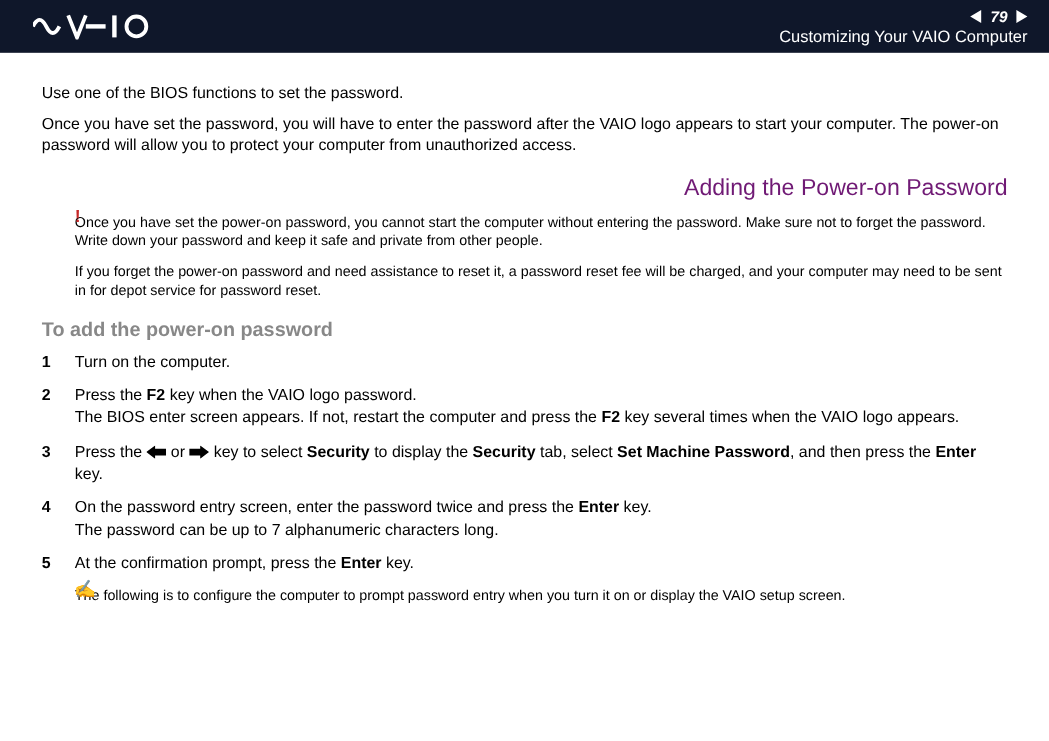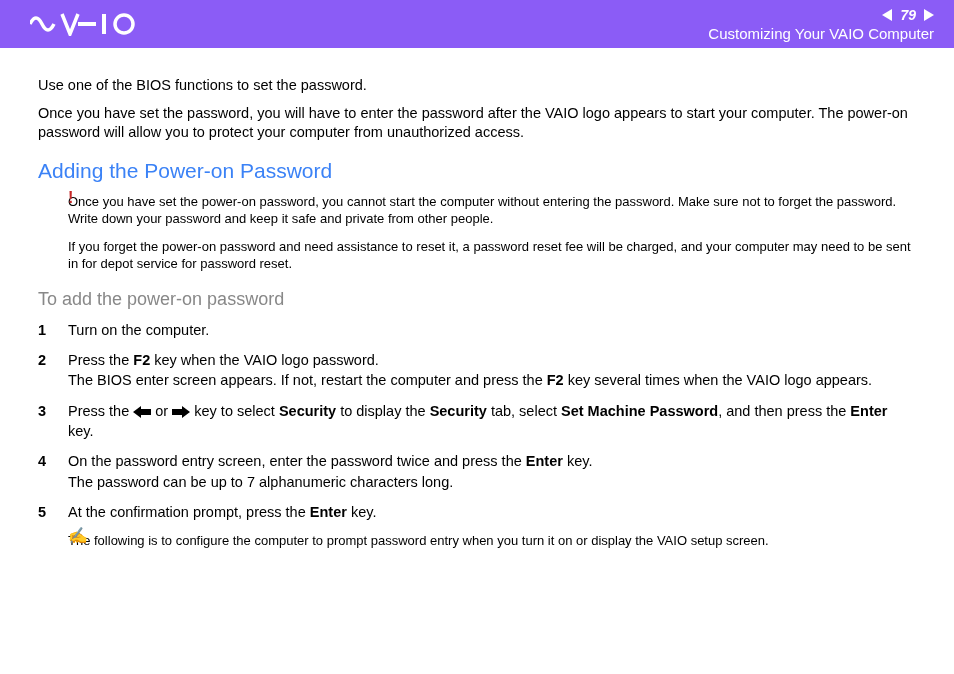--- a/index.html
+++ b/index.html
@@ -5,21 +5,21 @@
   * { box-sizing: border-box; margin: 0; padding: 0; }
   body {
     width: 954px;
     height: 674px;
     font-family: Arial, Helvetica, sans-serif;
     background: #fff;
     color: #000;
     overflow: hidden;
   }
   .header {
-    background: #8b5cf6;
+    background: #0f172a;
     color: #fff;
     height: 48px;
     display: flex;
     align-items: center;
     justify-content: space-between;
     padding: 0 20px 0 30px;
   }
   .logo {
     font-family: Arial, sans-serif;
     letter-spacing: 2px;
@@ -65,25 +65,26 @@
     font-size: 26px;
     font-weight: normal;
     margin-bottom: 12px;
   }
   .intro p {
     font-size: 14.5px;
     line-height: 1.35;
     margin-bottom: 8px;
   }
   h2 {
-    color: #3b82f6;
+    color: #701a75;
     font-size: 21px;
     font-weight: normal;
     margin-top: 16px;
     margin-bottom: 10px;
+    text-align: right;
   }
   .warning-block {
     padding-left: 30px;
     position: relative;
     margin-bottom: 14px;
   }
   .warning-icon {
     position: absolute;
     left: 30px;
     top: -4px;
@@ -96,21 +97,21 @@
   }
   .warning-inner p, .note-inner p {
     font-size: 13px;
     line-height: 1.35;
     margin-bottom: 10px;
     font-family: Arial, sans-serif;
   }
   h3 {
     color: #888;
     font-size: 18px;
-    font-weight: normal;
+    font-weight: bold;
     margin-top: 16px;
     margin-bottom: 10px;
   }
   .steps {
     list-style: none;
     counter-reset: step;
   }
   .steps li {
     counter-increment: step;
     position: relative;

